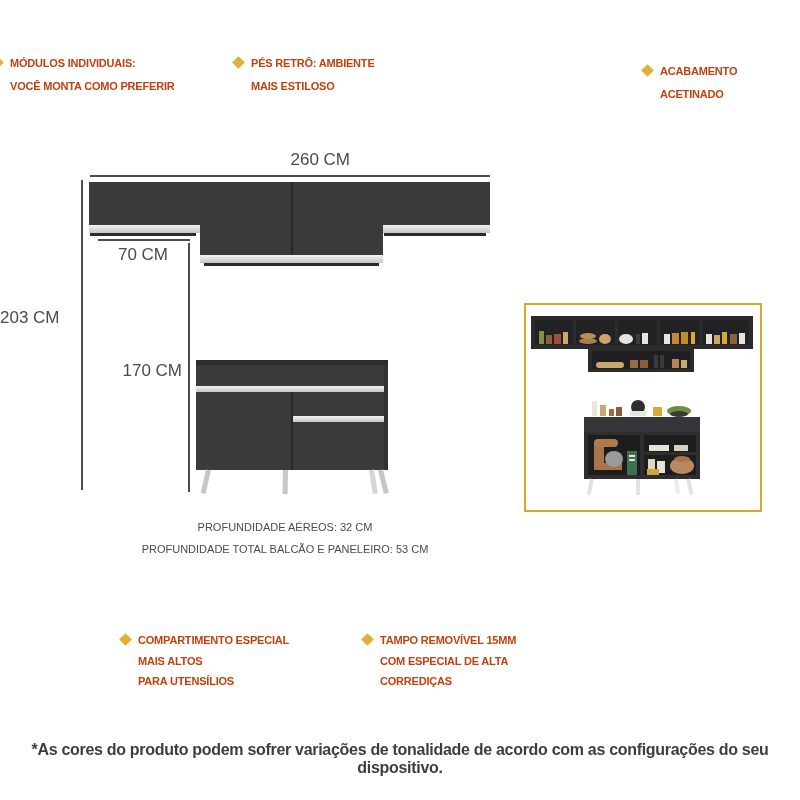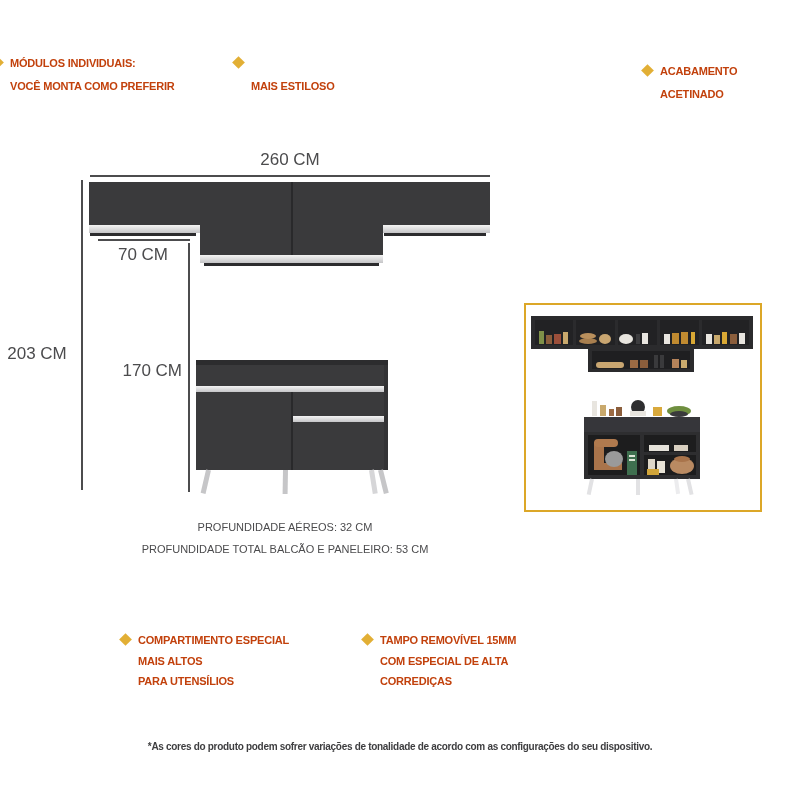--- a/index.html
+++ b/index.html
@@ -27,45 +27,45 @@
   
   .depth-notes{position:absolute;left:40px;top:517px;width:490px;text-align:center;
                color:#4b4b4d;font-size:11px;line-height:21.5px;}
 
   
   .inset{position:absolute;left:524px;top:303px;width:238px;height:209px;
          border:2px solid #DCA728;box-sizing:border-box;background:#ffffff;}
 
   
   .footer{position:absolute;left:0;top:741px;width:800px;text-align:center;
-          color:#3e3e40;font-weight:bold;font-size:10px;letter-spacing:-0.3px;}
+          color:#3e3e40;font-weight:bold;font-size:16px;letter-spacing:-0.3px;}
 </style>
 </head>
 <body>
 
 <div id="page">
 
   <div class="feat" style="left:10px;top:52px;width:232px;">
     <div><span class="diamond"></span><span>MÓDULOS INDIVIDUAIS:</span></div>
     <div>VOCÊ MONTA COMO PREFERIR</div>
   </div>
   <div class="feat" style="left:251px;top:52px;width:190px;">
-    <div><span class="diamond"></span></div>
+    <div><span class="diamond"></span><span>PÉS RETRÔ: AMBIENTE</span></div>
     <div>MAIS ESTILOSO</div>
   </div>
   <div class="feat" style="left:660px;top:60px;width:140px;">
     <div><span class="diamond"></span><span>ACABAMENTO</span></div>
     <div>ACETINADO</div>
   </div>
 
-  <div class="dimlabel" style="left:230px;top:150px;width:120px;text-align:center;">260 CM</div>
+  <div class="dimlabel" style="left:230px;top:150px;width:120px;text-align:right;">260 CM</div>
   <div class="dimline" style="left:90px;top:175px;width:400px;height:2px;"></div>
 
   <div class="dimline" style="left:81px;top:180px;width:2px;height:310px;"></div>
-  <div class="dimlabel" style="left:0px;top:344px;width:74px;text-align:center;">203 CM</div>
+  <div class="dimlabel" style="left:0px;top:308px;width:74px;text-align:left;">203 CM</div>
 
   <div class="dimline" style="left:98px;top:239px;width:92px;height:2px;"></div>
   <div class="dimlabel" style="left:103px;top:245px;width:80px;text-align:center;">70 CM</div>
 
   <div class="dimline" style="left:188px;top:243px;width:2px;height:249px;"></div>
   <div class="dimlabel" style="left:104px;top:361px;width:78px;text-align:right;">170 CM</div>
 
   <div class="cab" style="left:89px;top:182px;width:111px;height:43px;"></div>
   <div class="strip" style="left:89px;top:225px;width:111px;height:8px;"></div>
   <div class="cab-dark" style="left:90px;top:233px;width:106px;height:3px;"></div>

